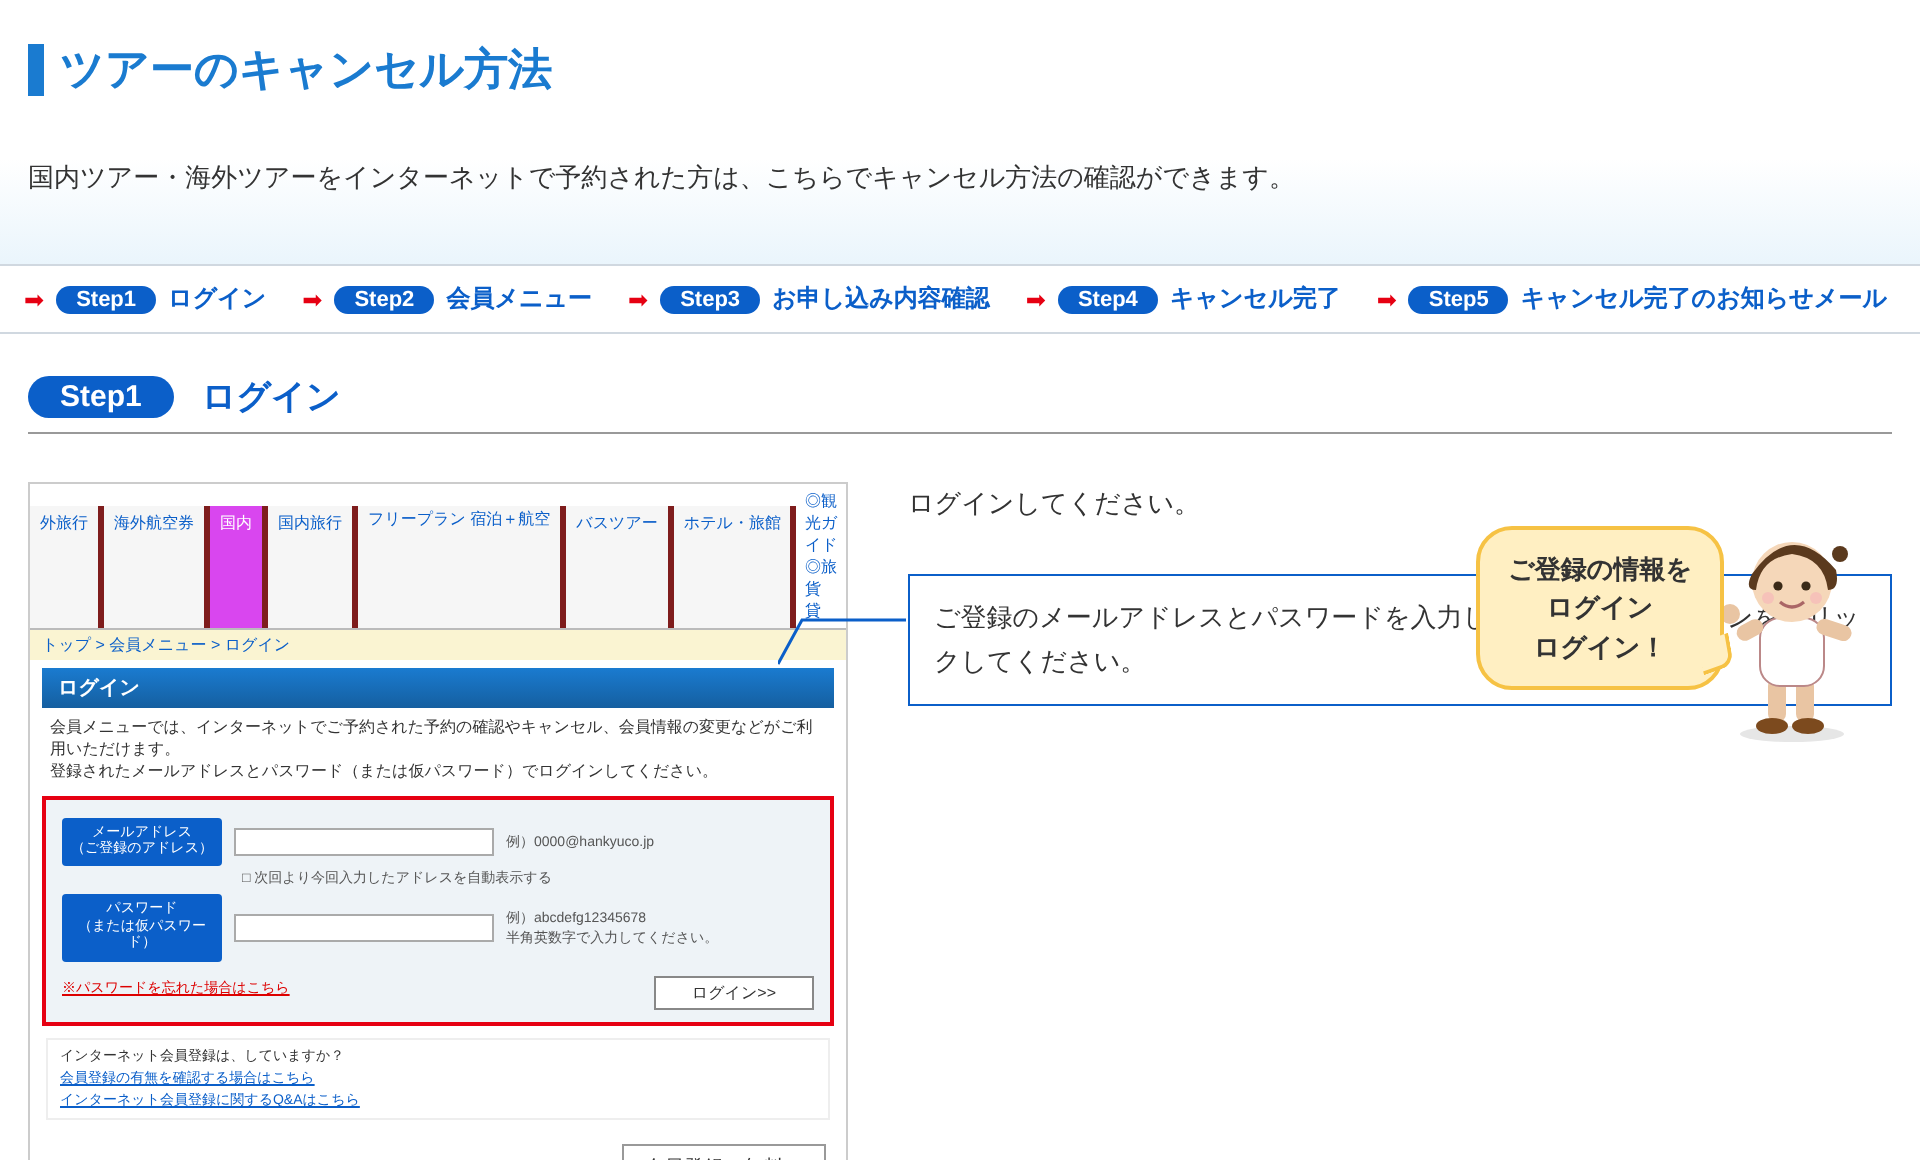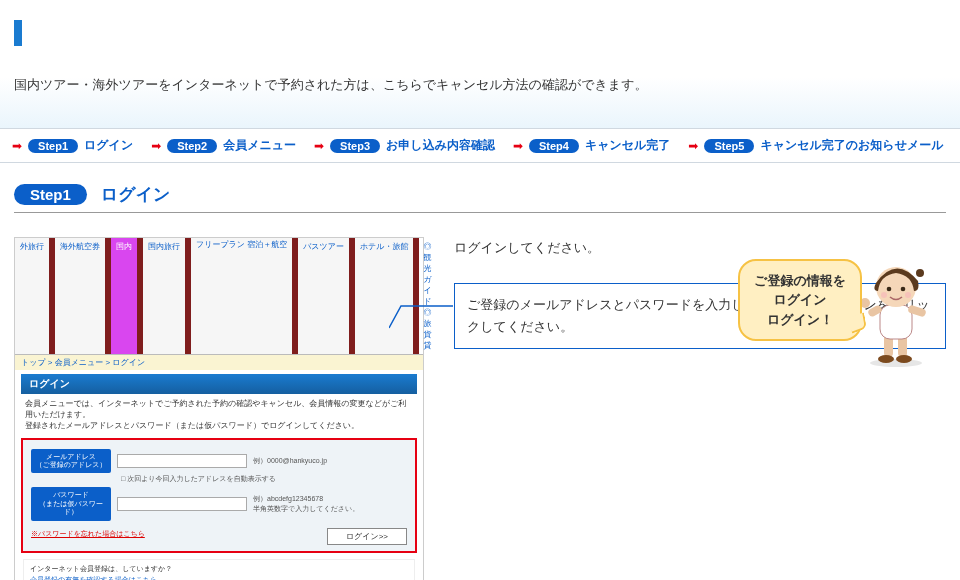--- a/index.html
+++ b/index.html
@@ -23,21 +23,21 @@
   .section { padding:20px 14px 10px; }
   .sec-head { display:flex; align-items:center; gap:14px; border-bottom:1px solid #999; padding-bottom:6px; }
   .sec-pill { background:#0b5fc9; color:#fff; font-weight:700; border-radius:12px; padding:2px 16px; font-size:15px; }
   .sec-title { color:#0b5fc9; font-size:17px; font-weight:700; }
 
   .content-row { display:flex; gap:30px; margin-top:24px; align-items:flex-start; }
 
   
   .login-shot { width:410px; border:1px solid #ccc; font-size:9px; color:#333; background:#fff; }
   .tabs { display:flex; background:#fff; border-bottom:1px solid #bbb; }
-  .tab { padding:3px 5px; border-right:6px solid #7f1d1d; background:#f6f6f6; color:#0b5fc9; font-size:8px; white-space:nowrap; }
+  .tab { padding:3px 5px; border-right:3px solid #7f1d1d; background:#f6f6f6; color:#0b5fc9; font-size:8px; white-space:nowrap;margin-top:11px; }
   .tab.active { background:#d946ef; color:#fff; }
   .right-links { margin-left:auto; padding:3px 4px; color:#0b5fc9; font-size:8px; }
   .crumbs { padding:2px 6px; background:#faf4d2; color:#0b5fc9; font-size:8px; }
   .login-h { background:linear-gradient(#1a7bd0,#155fa0); color:#fff; padding:3px 8px; font-size:10px; font-weight:600; margin:4px 6px 0; }
   .login-text { padding:4px 10px; font-size:8px; color:#333; line-height:1.4; }
   .red-frame { border:2px solid #e60012; margin:2px 6px; padding:6px 8px; background:#eef3f7; }
   .field-row { display:flex; align-items:center; gap:6px; margin:3px 0; }
   .field-label { background:#0b5fc9; color:#fff; font-size:7px; width:80px; padding:4px 4px; text-align:center; border-radius:2px; line-height:1.2; }
   .field-input { flex:0 0 auto; width:130px; height:14px; border:1px solid #aaa; background:#fff; font-size:8px; padding:0 2px; }
   .hint { font-size:7px; color:#555; }
@@ -62,20 +62,21 @@
   .mascot-wrap { position:absolute; right:6px; bottom:-18px; display:flex; align-items:flex-end; }
   .bubble { background:#ffefc2; border:2px solid #f6c244; border-radius:18px; padding:10px 14px; font-size:13px; font-weight:700; color:#333; text-align:center; line-height:1.5; position:relative; margin-right:-12px; margin-bottom:26px; z-index:2; }
   .bubble:after { content:""; position:absolute; right:-6px; bottom:8px; width:14px; height:14px; background:#ffefc2; border:2px solid #f6c244; border-left:none; border-top:none; transform:rotate(-20deg) skew(-10deg); border-radius:0 0 6px 0; }
 </style>
 </head>
 <body>
 
 <div class="hdr">
   <div class="title-row">
     <div class="title-bar"></div>
+    <div class="title">ツアーのキャンセル方法</div>
   </div>
   <div class="sub">国内ツアー・海外ツアーをインターネットで予約された方は、こちらでキャンセル方法の確認ができます。</div>
 </div>
 
 <div class="step-nav">
   <div class="step-item">
     <span class="arrow">➡</span>
     <span class="pill">Step1</span>
     <span class="step-label">ログイン</span>
   </div>

